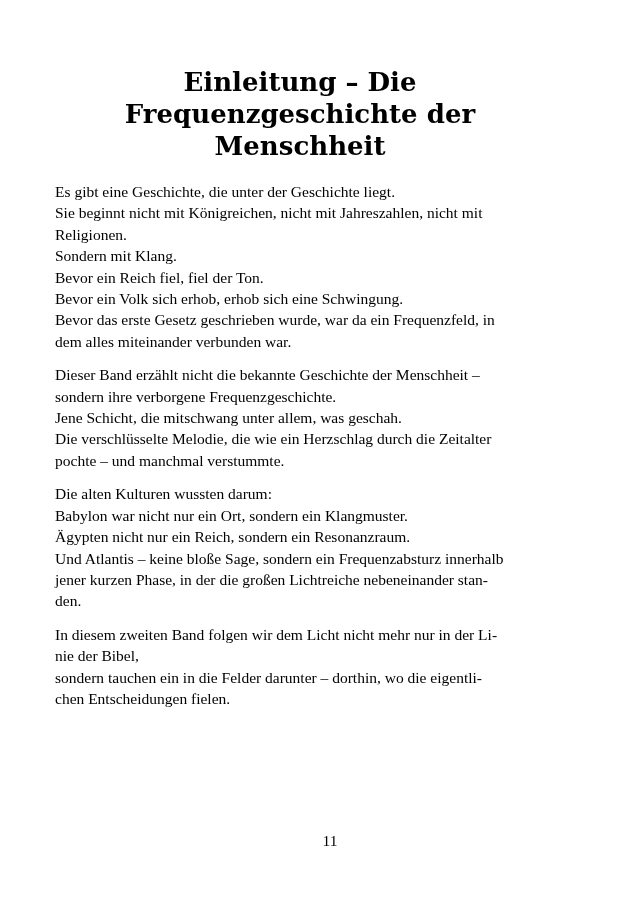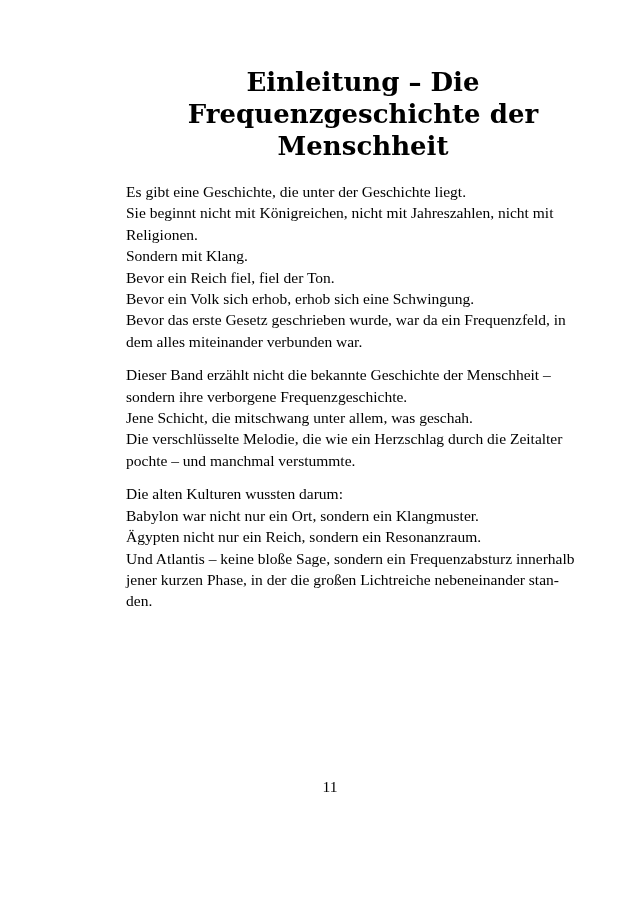--- a/index.html
+++ b/index.html
@@ -10,47 +10,47 @@
   .page {
     position: relative;
     width: 642px;
     height: 908px;
     background: #ffffff;
     color: #000000;
     overflow: hidden;
     font-family: "Liberation Serif", serif;
   }
   .content {
-    padding-left: 118px;
+    padding-left: 55px;
     width: 490px;
   }
   .chapter-title {
     margin: 0;
     padding-top: 66px;
     font-family: "DejaVu Serif", serif;
     font-weight: bold;
     font-size: 26px;
     line-height: 32px;
     text-align: center;
     white-space: pre;
     color: #000000;
   }
   .body-text {
     margin-top: 19px;
   }
   .body-par {
-    margin: 0 0 12px 8px;
+    margin: 0 0 12px 0;
     font-size: 15.5px;
     line-height: 21.4px;
     white-space: pre;
     color: #000000;
   }
   .page-number {
     position: absolute;
-    top: 776px;
+    top: 830px;
     left: 85px;
     width: 490px;
     text-align: center;
     font-size: 15.5px;
     line-height: 21px;
     color: #000000;
   }
 </style>
 </head>
 <body>
@@ -73,16 +73,20 @@
 sondern ihre verborgene Frequenzgeschichte.
 Jene Schicht, die mitschwang unter allem, was geschah.
 Die verschlüsselte Melodie, die wie ein Herzschlag durch die Zeitalter
 pochte – und manchmal verstummte.</p>
       <p class="body-par">Die alten Kulturen wussten darum:
 Babylon war nicht nur ein Ort, sondern ein Klangmuster.
 Ägypten nicht nur ein Reich, sondern ein Resonanzraum.
 Und Atlantis – keine bloße Sage, sondern ein Frequenzabsturz innerhalb
 jener kurzen Phase, in der die großen Lichtreiche nebeneinander stan-
 den.</p>
+      <p class="body-par">In diesem zweiten Band folgen wir dem Licht nicht mehr nur in der Li-
+nie der Bibel,
+sondern tauchen ein in die Felder darunter – dorthin, wo die eigentli-
+chen Entscheidungen fielen.</p>
     </div>
   </div>
   <div class="page-number">11</div>
 </div>
 
 </body></html>

